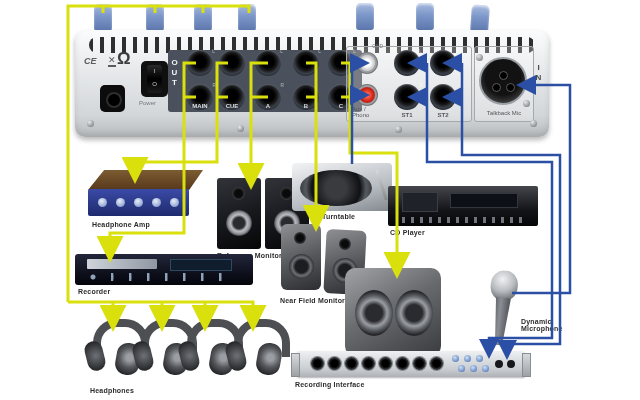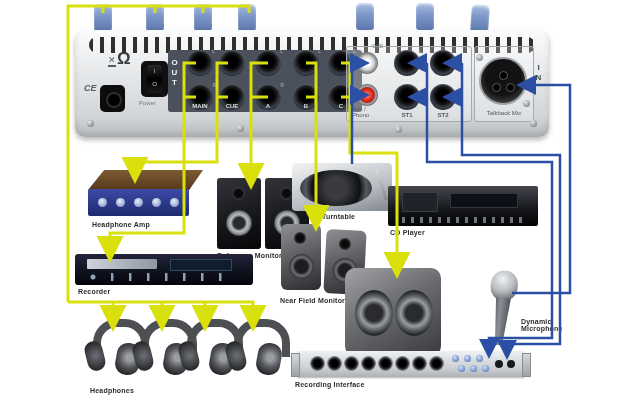--- a/index.html
+++ b/index.html
@@ -5,21 +5,21 @@
   html,body{margin:0;padding:0;background:#fff;}
   #stage{position:relative;width:640px;height:400px;background:#ffffff;overflow:hidden;
          font-family:"Liberation Sans",sans-serif;}
   .abs{position:absolute;}
   
   .mixer{left:75px;top:30px;width:474px;height:107px;border-radius:10px;
          background:linear-gradient(180deg,#fbfcfd 0%,#eceef0 28%,#d3d6d9 80%,#b9bcbf 100%);
          box-shadow:0 3px 5px rgba(0,0,0,.28), inset 0 -4px 6px rgba(0,0,0,.10);}
   .vents{left:14px;top:7px;width:446px;height:16px;border-radius:8px;opacity:.88;
          background:repeating-linear-gradient(90deg,#141414 0 4px,transparent 4px 11px);}
-  .ce{left:9px;top:26px;font-size:9px;font-weight:bold;color:#5a5d60;font-style:italic;margin-top:27px;}
+  .ce{left:9px;top:26px;font-size:9px;font-weight:bold;color:#5a5d60;font-style:italic;}
   .weee{left:33px;top:25px;font-size:9px;color:#5a5d60;border-bottom:2px solid #5a5d60;line-height:10px;}
   .keyhole{left:42px;top:19px;font-size:17px;color:#3c3f42;font-weight:bold;}
   .pswitch{left:66px;top:31px;width:27px;height:36px;background:#101010;border-radius:5px;}
   .rocker{position:absolute;left:6px;top:4px;width:15px;height:28px;border-radius:3px;
           background:linear-gradient(180deg,#2a2a2a,#000 50%,#1c1c1c);color:#cfcfcf;
           font-size:6px;text-align:center;line-height:13px;}
   .plabel-power{left:64px;top:70px;font-size:6px;color:#74777a;}
   .dcjack{left:25px;top:55px;width:25px;height:27px;background:#0c0c0c;border-radius:5px;}
   .dcjack .hole{position:absolute;left:6px;top:7px;width:12px;height:12px;border-radius:50%;
           background:#000;border:2px solid #2e2e2e;}

